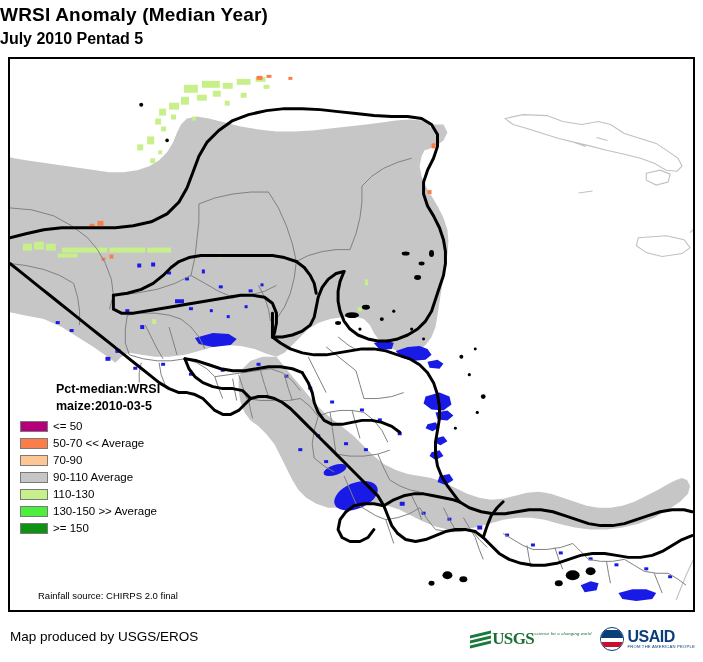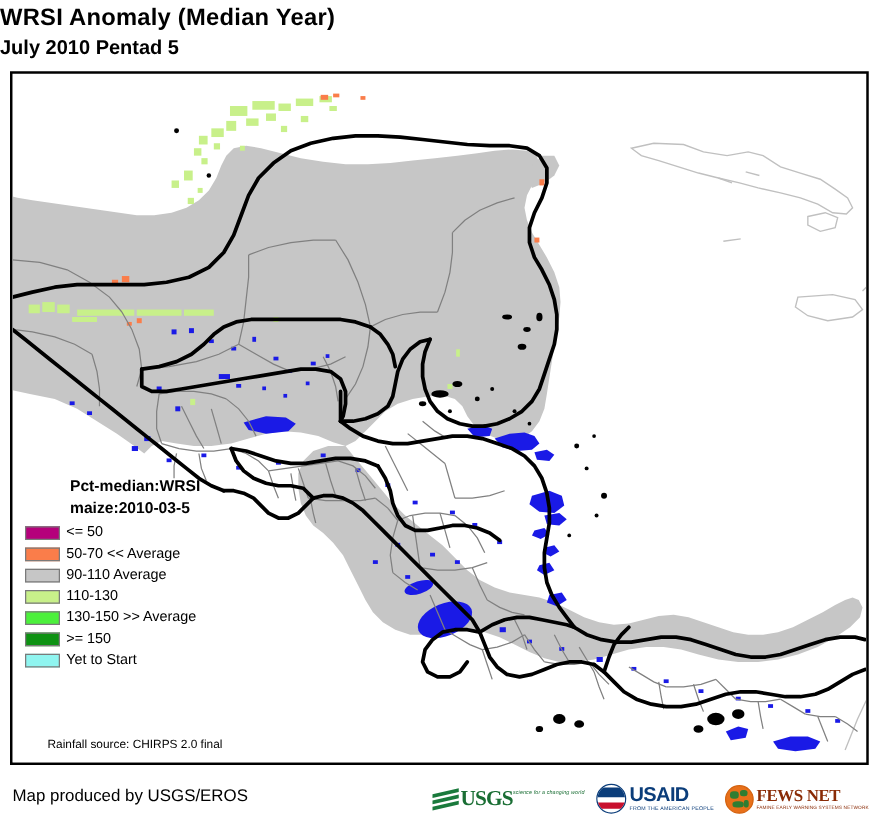--- a/index.html
+++ b/index.html
@@ -635,39 +635,39 @@
     <div id="legend-rows">
         <div class="legend-row">
           <div class="legend-swatch" style="background: rgb(181, 0, 123);"></div>
           <div class="legend-label">&lt;= 50</div>
         </div>
         <div class="legend-row">
           <div class="legend-swatch" style="background: rgb(250, 125, 74);"></div>
           <div class="legend-label">50-70 &lt;&lt; Average</div>
         </div>
         <div class="legend-row">
+          <div class="legend-swatch" style="background: rgb(252, 199, 149);"></div>
+          <div class="legend-label">70-90</div>
+        </div>
+        <div class="legend-row">
           <div class="legend-swatch" style="background: rgb(198, 198, 198);"></div>
           <div class="legend-label">90-110 Average</div>
         </div>
         <div class="legend-row">
           <div class="legend-swatch" style="background: rgb(200, 240, 138);"></div>
           <div class="legend-label">110-130</div>
         </div>
         <div class="legend-row">
           <div class="legend-swatch" style="background: rgb(76, 240, 60);"></div>
           <div class="legend-label">130-150 &gt;&gt; Average</div>
         </div>
         <div class="legend-row">
           <div class="legend-swatch" style="background: rgb(13, 146, 18);"></div>
           <div class="legend-label">&gt;= 150</div>
         </div>
-        <div class="legend-row">
-          <div class="legend-swatch" style="background: rgb(143, 245, 240);"></div>
-          <div class="legend-label">Yet to Start</div>
-        </div>
       </div>
   </div>
 
   <div id="rainfall-source">Rainfall source: CHIRPS 2.0 final</div>
 </div>
 
 <div id="footer">
   <div id="credit-text">Map produced by USGS/EROS</div>
 
   <div id="logo-strip">
@@ -689,27 +689,15 @@
         <div class="usaid-seal-top"></div>
         <div class="usaid-seal-mid"></div>
         <div class="usaid-seal-bot"></div>
       </div>
       <div class="usaid-txt">
         <div class="usaid-word">USAID</div>
         <div class="usaid-tag">FROM THE AMERICAN PEOPLE</div>
       </div>
     </div>
 
-    <div class="logo" id="logo-fews">
-      <div class="fews-globe">
-        <div class="fews-globe-land" style="left:3px;top:4px;width:7px;height:6px;"></div>
-        <div class="fews-globe-land" style="left:11px;top:3px;width:6px;height:5px;"></div>
-        <div class="fews-globe-land" style="left:5px;top:12px;width:9px;height:5px;"></div>
-        <div class="fews-globe-land" style="left:14px;top:11px;width:4px;height:6px;"></div>
-      </div>
-      <div class="fews-txt">
-        <div class="fews-word">FEWS NET</div>
-        <div class="fews-tag">FAMINE EARLY WARNING SYSTEMS NETWORK</div>
-      </div>
-    </div>
 
   </div>
 </div>
 
 </body></html>

